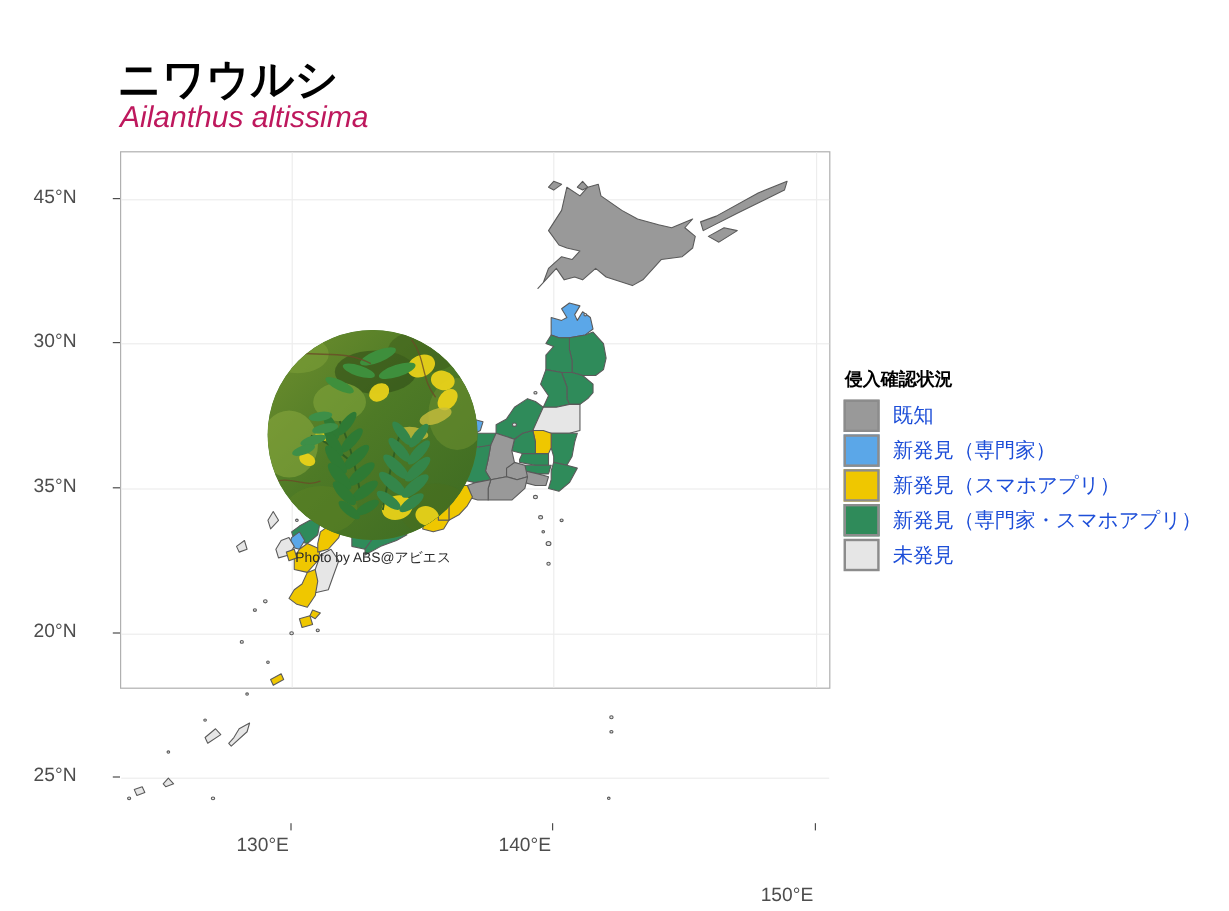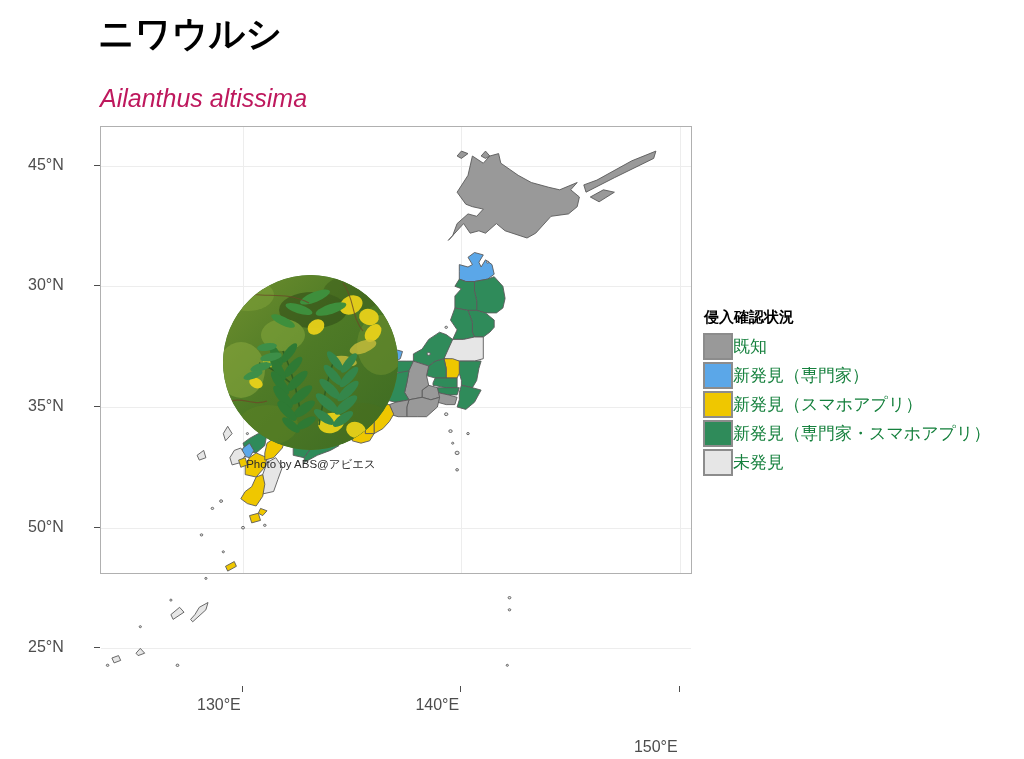--- a/index.html
+++ b/index.html
@@ -7,21 +7,21 @@
     width:1024px;height:759px;
     background:#ffffff;
     font-family:"Liberation Sans","DejaVu Sans",sans-serif;
     overflow:hidden;
     position:relative;
   }
   #root{position:absolute;inset:0;}
 
   
   .title{
-    position:absolute;left:98px;top:14px;
+    position:absolute;left:98px;top:46px;
     font-size:36px;font-weight:bold;color:#000;
     letter-spacing:0px;line-height:1.1;
   }
   .subtitle{
     position:absolute;left:100px;top:85px;
     font-size:25px;font-style:italic;color:#be185d;
     line-height:1.1;
   }
 
   
@@ -70,21 +70,21 @@
   .legend-title{
     font-size:15px;font-weight:bold;color:#000;
     margin:0 0 7px 1px;line-height:1.15;
   }
   .legend-item{display:flex;align-items:center;height:29px;}
   .legend-swatch{
     width:30px;height:27px;box-sizing:border-box;
     border:2px solid #8c8c8c;flex:0 0 auto;
   }
   .legend-label{
-    font-size:17px;color:#15803d;white-space:nowrap;line-height:1;
+    margin-left:11px;font-size:17px;color:#1d4ed8;white-space:nowrap;line-height:1;
   }
 </style>
 </head>
 <body>
 
 <div id="root">
 
   <div class="title">ニワウルシ</div>
   <div class="subtitle">Ailanthus altissima</div>
 
@@ -297,21 +297,21 @@
       </div>
       <div class="photo-credit">Photo by ABS@アビエス</div>
     </div>
 
   </div>
 
   <div id="axislayer">
       <div class="ytick-mark" style="left: 94px; top: 647.4px;"></div>
       <div class="ytick-label" style="left: 28px; top: 647.4px;">25°N</div>
       <div class="ytick-mark" style="left: 94px; top: 526.7px;"></div>
-      <div class="ytick-label" style="left: 28px; top: 526.7px;">50°N</div>
+      <div class="ytick-label" style="left: 28px; top: 526.7px;">20°N</div>
       <div class="ytick-mark" style="left: 94px; top: 406px;"></div>
       <div class="ytick-label" style="left: 28px; top: 406px;">35°N</div>
       <div class="ytick-mark" style="left: 94px; top: 285.3px;"></div>
       <div class="ytick-label" style="left: 28px; top: 285.3px;">30°N</div>
       <div class="ytick-mark" style="left: 94px; top: 164.6px;"></div>
       <div class="ytick-label" style="left: 28px; top: 164.6px;">45°N</div>
       <div class="xtick-mark" style="left: 242px; top: 686px;"></div>
       <div class="xtick-label" style="left: 242px; top: 696px;">130°E</div>
       <div class="xtick-mark" style="left: 460.4px; top: 686px;"></div>
       <div class="xtick-label" style="left: 460.4px; top: 696px;">140°E</div>

